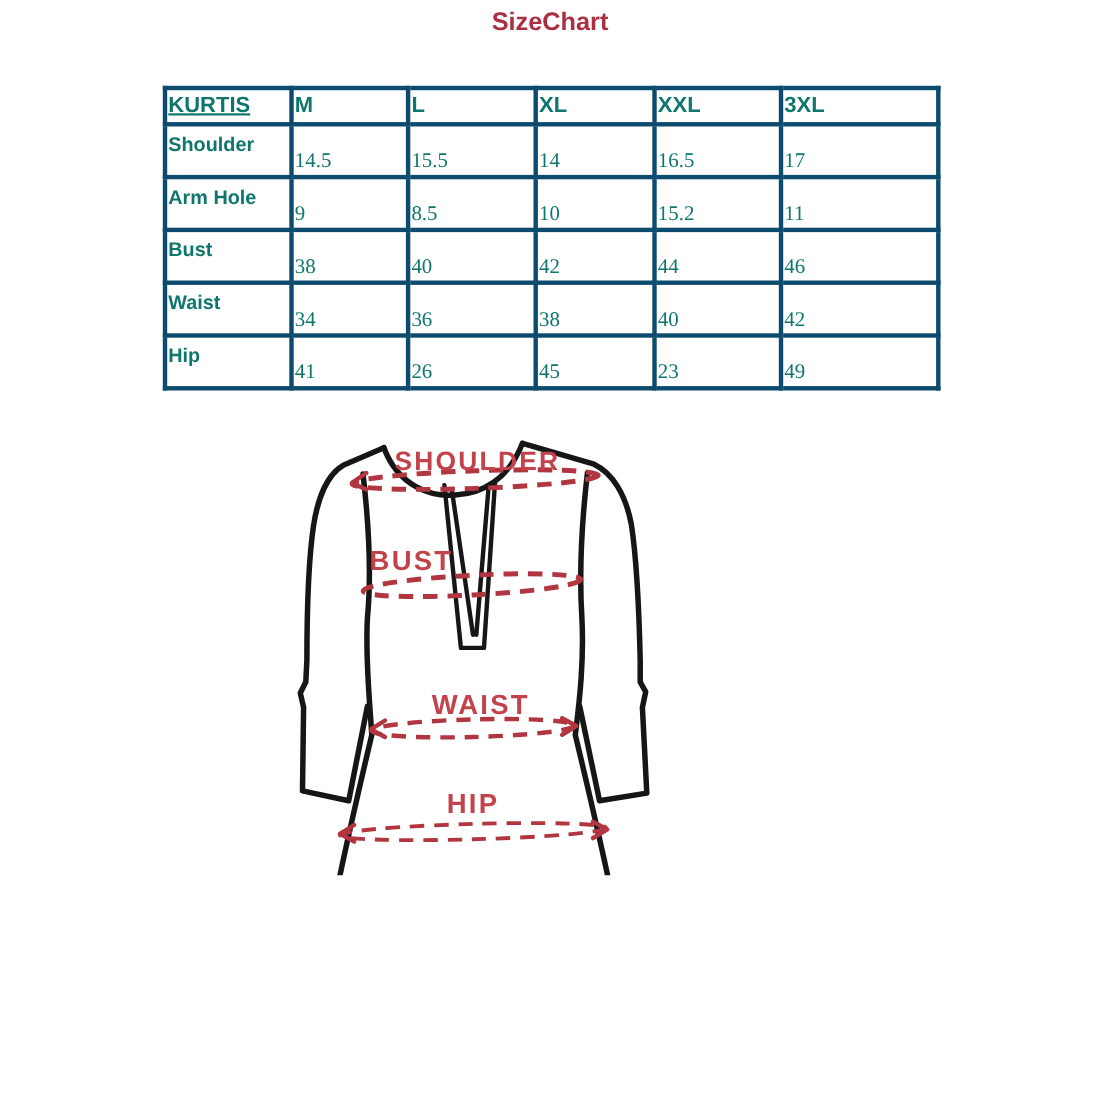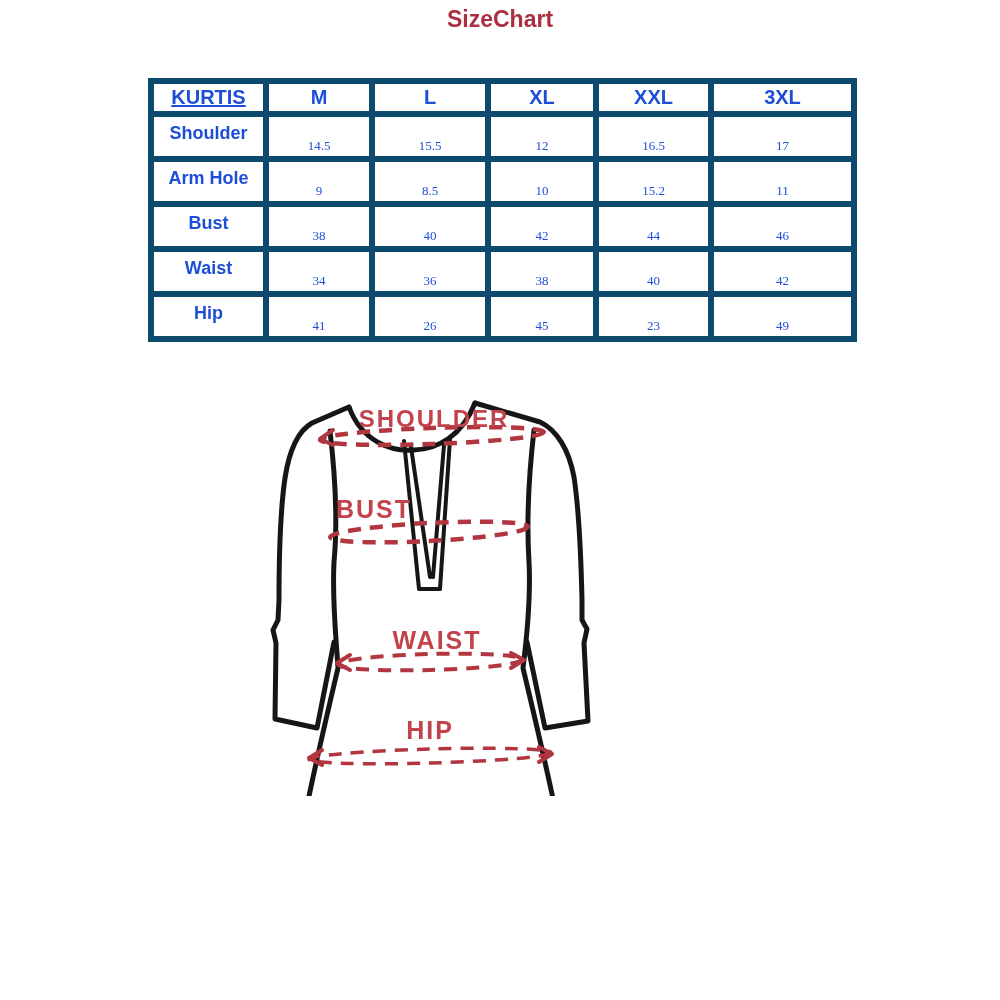--- a/index.html
+++ b/index.html
@@ -3,30 +3,30 @@
 <meta charset="utf-8">
 <style>
   html,body{margin:0;padding:0;background:#ffffff;}
   .page{position:relative;width:1000px;height:796px;background:#ffffff;overflow:hidden;
         font-family:"Liberation Sans",sans-serif;}
   .titles{position:absolute;top:5px;left:0;width:100%;text-align:center;
           color:#ab2f40;font-weight:bold;font-size:23px;line-height:29px;}
   .titles div{white-space:nowrap;}
   table.size-table{position:absolute;left:148px;top:78px;width:703px;
           border-collapse:collapse;table-layout:fixed;border:3px solid #111;}
-  table.size-table th,table.size-table td{border:6px solid #0c4a6e;text-align:center;
-          overflow:hidden;color:#1d4ed8;}
+  table.size-table th,table.size-table td{border:4px solid #0c4a6e;text-align:left;
+          overflow:hidden;color:#0f766e;}
   tr.header-row{height:33px;}
   tr.data-row{height:45px;}
   th.col-head{font-size:20px;font-weight:bold;vertical-align:middle;
           font-family:"Liberation Sans",sans-serif;}
   th.col-head.kurtis span{text-decoration:underline;}
   td.row-label{font-size:18px;font-weight:bold;vertical-align:top;padding-top:6px;
           font-family:"Liberation Sans",sans-serif;}
-  td.cell-value{font-size:13px;vertical-align:top;padding-top:21px;
+  td.cell-value{font-size:19px;vertical-align:top;padding-top:21px;
           font-family:"Liberation Serif",serif;}
   svg.garment{position:absolute;left:0;top:0;pointer-events:none;}
   .outline{fill:none;stroke:#161616;stroke-width:5;stroke-linecap:round;stroke-linejoin:round;}
   .placket{fill:none;stroke:#161616;stroke-width:4;stroke-linecap:round;}
   .measure{fill:none;stroke:#b23640;stroke-dasharray:13 9;}
   .arrow{fill:none;stroke:#b23640;stroke-width:4;stroke-linecap:round;stroke-linejoin:round;}
   .measure-label{fill:#c2434b;font-family:"Liberation Sans",sans-serif;font-weight:bold;
           letter-spacing:2px;text-anchor:middle;}
 </style>
 </head>
@@ -55,21 +55,21 @@
         <th class="col-head">XL</th>
         <th class="col-head">XXL</th>
         <th class="col-head">3XL</th>
       </tr>
     </thead>
     <tbody>
       <tr class="data-row">
         <td class="row-label">Shoulder</td>
         <td class="cell-value">14.5</td>
         <td class="cell-value">15.5</td>
-        <td class="cell-value">12</td>
+        <td class="cell-value">14</td>
         <td class="cell-value">16.5</td>
         <td class="cell-value">17</td>
       </tr>
       <tr class="data-row">
         <td class="row-label">Arm Hole</td>
         <td class="cell-value">9</td>
         <td class="cell-value">8.5</td>
         <td class="cell-value">10</td>
         <td class="cell-value">15.2</td>
         <td class="cell-value">11</td>

